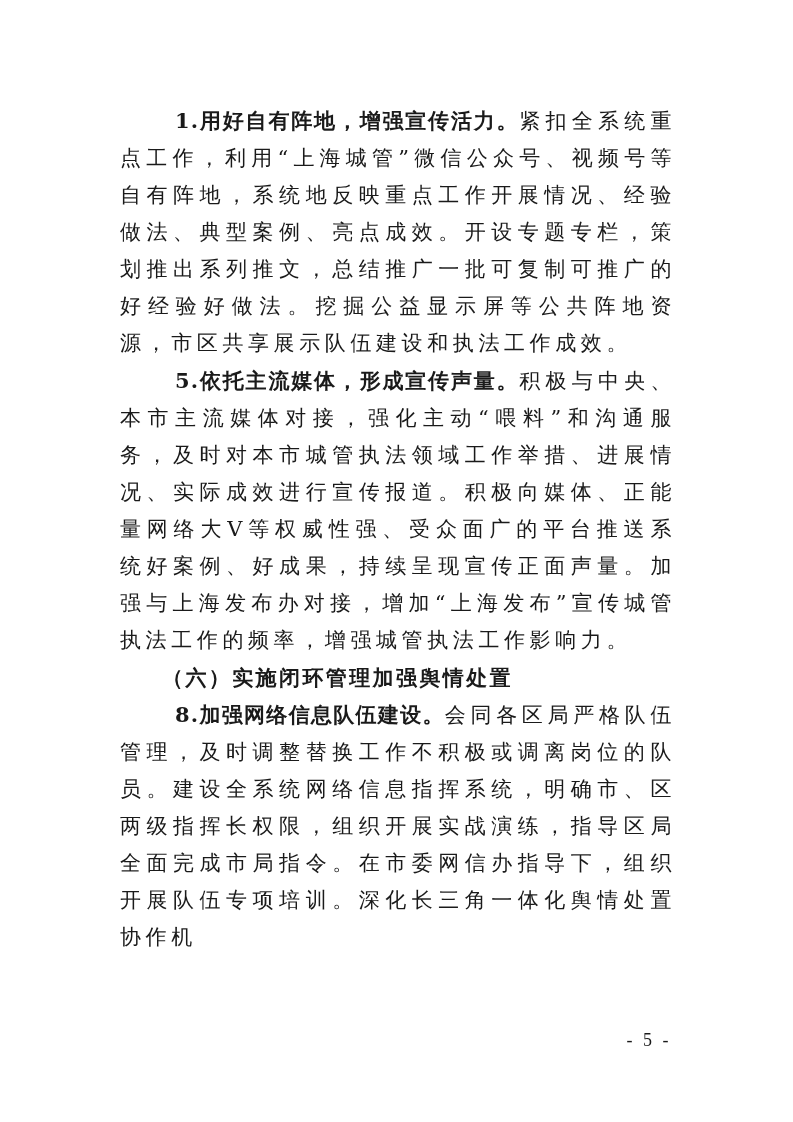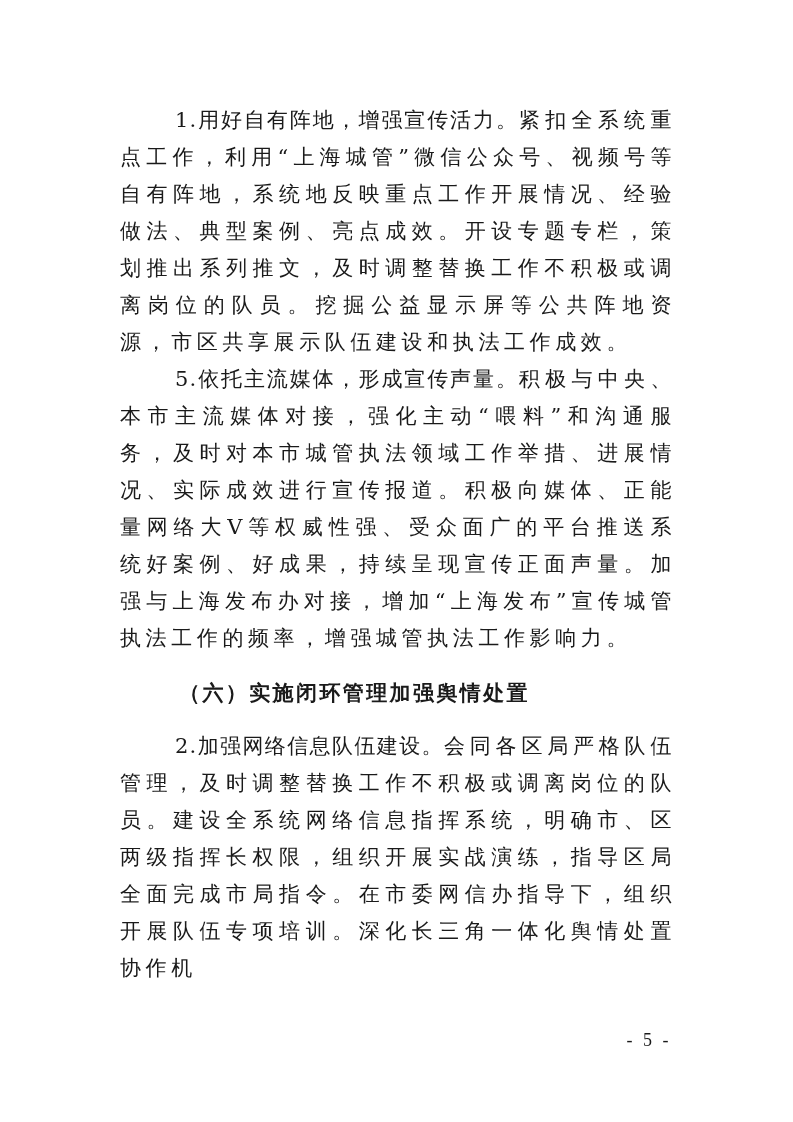--- a/index.html
+++ b/index.html
@@ -8,31 +8,31 @@
     position: absolute; left: 0; top: 0; width: 793px; height: 1122px; background: #fff;
   }
   .content {
     position: absolute; left: 120px; top: 102px; width: 556px;
     font-family: "DejaVu Serif", "Liberation Serif", serif;
     font-size: 21px; line-height: 37px; color: #1a1a1a;
     letter-spacing: 4.6px;
     text-align: justify;
   }
   .para { margin: 0; text-indent: 55px; word-break: break-all; }
-  .heading { margin: 17px; text-indent: 42px; font-weight: bold; letter-spacing: 2.4px; }
-  .lead { font-weight: normal; letter-spacing: 1.2px; }
+  .heading { margin: 0; text-indent: 42px; font-weight: bold; letter-spacing: 2.4px; }
+  .lead { font-weight: bold; letter-spacing: 1.2px; }
   .pagenum {
     position: absolute; left: 618px; top: 1030px; width: 62px; text-align: center;
     font-family: "Liberation Serif", serif; font-size: 18px; color: #1a1a1a; letter-spacing: 3px;
   }
 </style>
 </head>
 <body>
 
 <div class="page">
   <div class="content">
-    <p class="para"><span class="lead">1.用好自有阵地，增强宣传活力。</span><span>紧扣全系统重点工作，利用“上海城管”微信公众号、视频号等自有阵地，系统地反映重点工作开展情况、经验做法、典型案例、亮点成效。开设专题专栏，策划推出系列推文，及时调整替换工作不积极或调离岗位的队员。挖掘公益显示屏等公共阵地资源，市区共享展示队伍建设和执法工作成效。</span></p>
+    <p class="para"><span class="lead">1.用好自有阵地，增强宣传活力。</span><span>紧扣全系统重点工作，利用“上海城管”微信公众号、视频号等自有阵地，系统地反映重点工作开展情况、经验做法、典型案例、亮点成效。开设专题专栏，策划推出系列推文，总结推广一批可复制可推广的好经验好做法。挖掘公益显示屏等公共阵地资源，市区共享展示队伍建设和执法工作成效。</span></p>
     <p class="para"><span class="lead">5.依托主流媒体，形成宣传声量。</span><span>积极与中央、本市主流媒体对接，强化主动“喂料”和沟通服务，及时对本市城管执法领域工作举措、进展情况、实际成效进行宣传报道。积极向媒体、正能量网络大V等权威性强、受众面广的平台推送系统好案例、好成果，持续呈现宣传正面声量。加强与上海发布办对接，增加“上海发布”宣传城管执法工作的频率，增强城管执法工作影响力。</span></p>
     <p class="heading">（六）实施闭环管理加强舆情处置</p>
-    <p class="para"><span class="lead">2.加强网络信息队伍建设。</span><span>会同各区局严格队伍管理，及时调整替换工作不积极或调离岗位的队员。建设全系统网络信息指挥系统，明确市、区两级指挥长权限，组织开展实战演练，指导区局全面完成市局指令。在市委网信办指导下，组织开展队伍专项培训。深化长三角一体化舆情处置协作机</span></p>
+    <p class="para"><span class="lead">8.加强网络信息队伍建设。</span><span>会同各区局严格队伍管理，及时调整替换工作不积极或调离岗位的队员。建设全系统网络信息指挥系统，明确市、区两级指挥长权限，组织开展实战演练，指导区局全面完成市局指令。在市委网信办指导下，组织开展队伍专项培训。深化长三角一体化舆情处置协作机</span></p>
   </div>
   <div class="pagenum">- 5 -</div>
 </div>
 
 </body></html>

